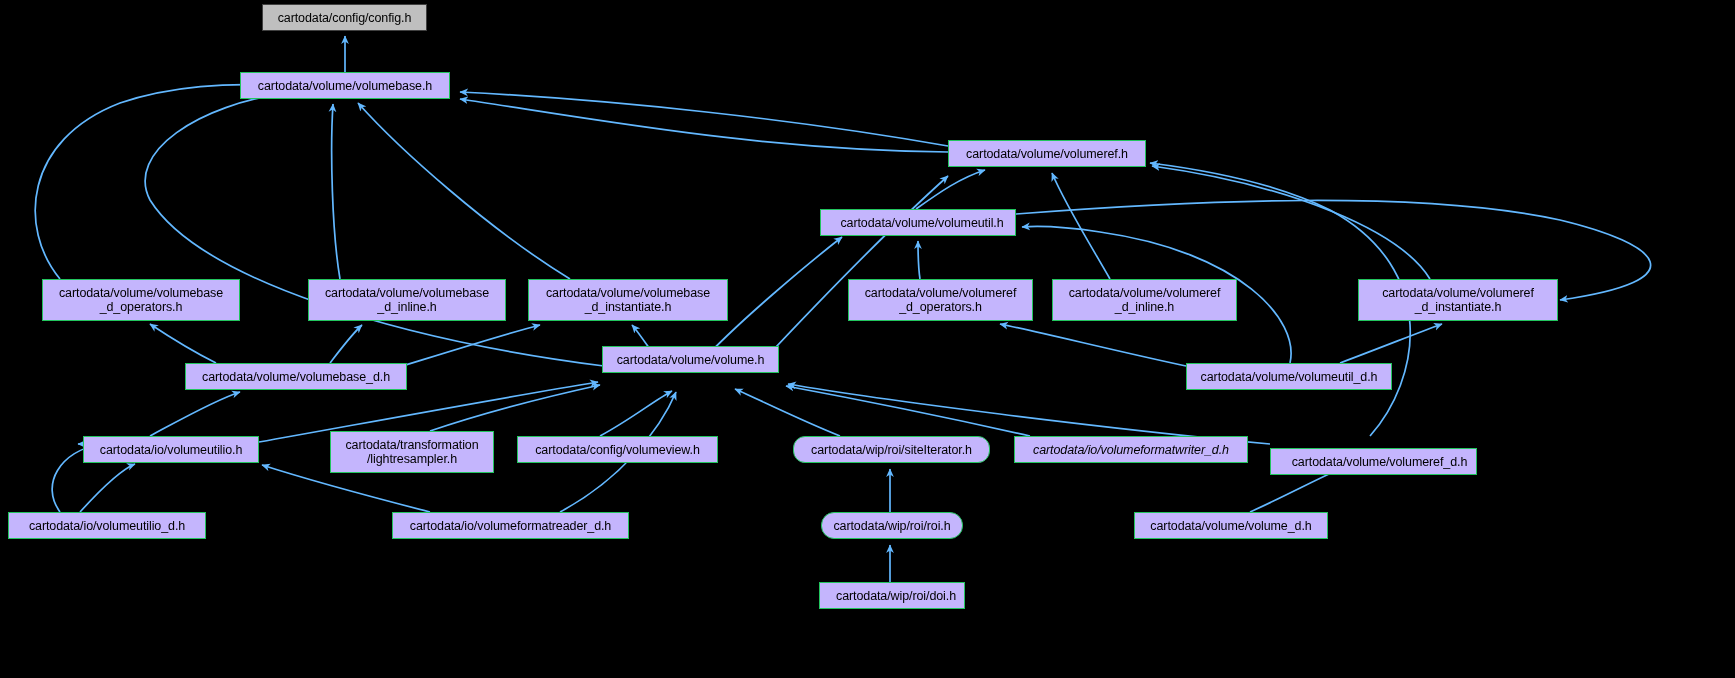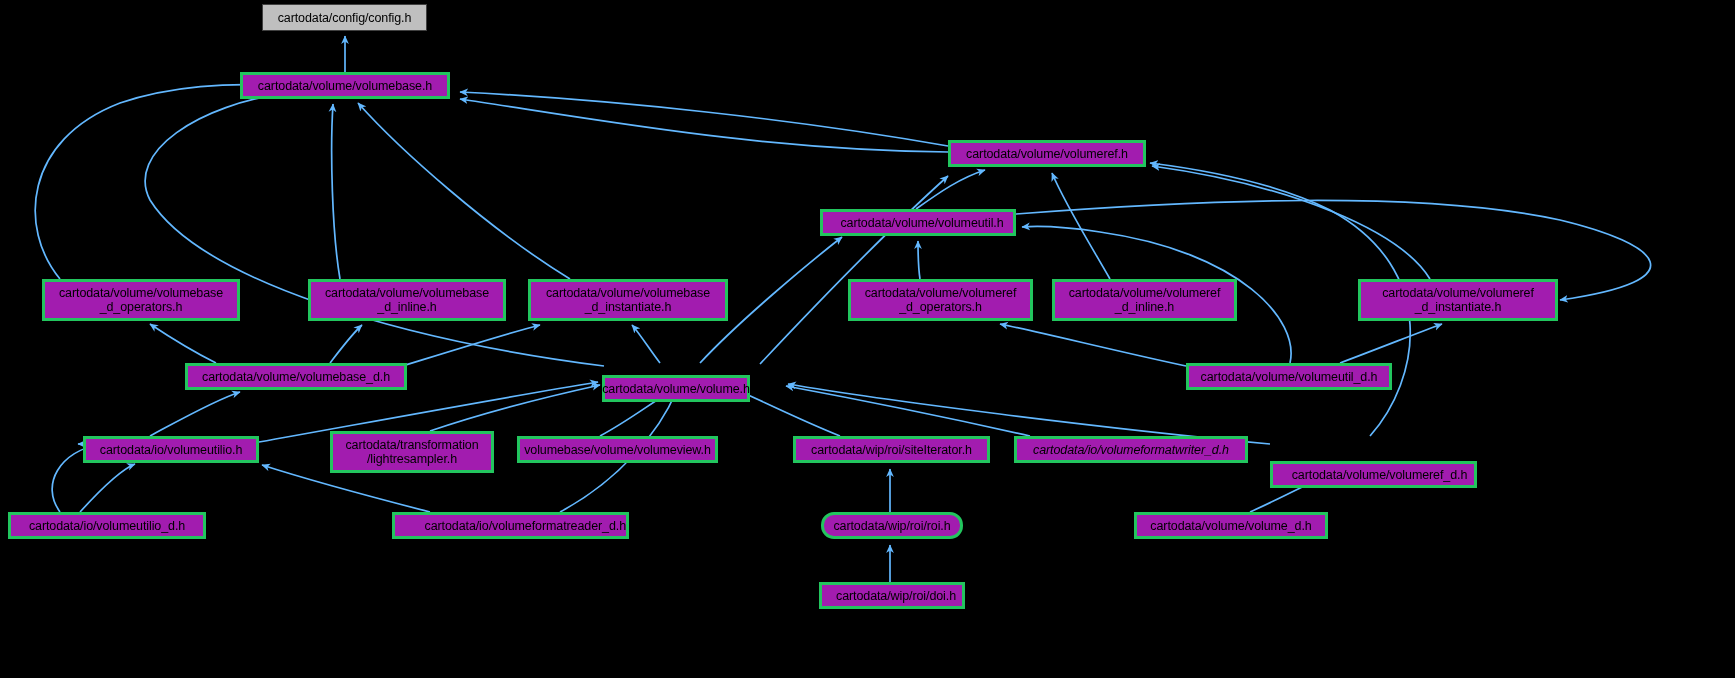--- a/index.html
+++ b/index.html
@@ -19,22 +19,22 @@
     position: absolute;
     left: 0;
     top: 0;
     width: 1735px;
     height: 678px;
     pointer-events: none;
   }
   .node {
     position: absolute;
     box-sizing: border-box;
-    background: #a21caf;
-    border: 3px solid #22c55e;
+    background: #c4b5fd;
+    border: 1px solid #22c55e;
     color: #000000;
     font-size: 12.5px;
     line-height: 14px;
     text-align: center;
     display: flex;
     flex-direction: column;
     align-items: center;
     justify-content: center;
     white-space: pre;
     letter-spacing: -0.1px;
@@ -132,26 +132,26 @@
     <div class="node" style="left: 240px; top: 72px; width: 210px; height: 27px;"><span>cartodata/volume/volumebase.h</span></div>
     <div class="node" style="left: 948px; top: 140px; width: 198px; height: 27px;"><span>cartodata/volume/volumeref.h</span></div>
     <div class="node" style="left: 820px; top: 209px; width: 196px; height: 27px; padding-left: 8px;"><span>cartodata/volume/volumeutil.h</span></div>
     <div class="node" style="left: 42px; top: 279px; width: 198px; height: 42px;"><span>cartodata/volume/volumebase</span><span>_d_operators.h</span></div>
     <div class="node" style="left: 308px; top: 279px; width: 198px; height: 42px;"><span>cartodata/volume/volumebase</span><span>_d_inline.h</span></div>
     <div class="node" style="left: 528px; top: 279px; width: 200px; height: 42px;"><span>cartodata/volume/volumebase</span><span>_d_instantiate.h</span></div>
     <div class="node" style="left: 848px; top: 279px; width: 185px; height: 42px;"><span>cartodata/volume/volumeref</span><span>_d_operators.h</span></div>
     <div class="node" style="left: 1052px; top: 279px; width: 185px; height: 42px;"><span>cartodata/volume/volumeref</span><span>_d_inline.h</span></div>
     <div class="node" style="left: 1358px; top: 279px; width: 200px; height: 42px;"><span>cartodata/volume/volumeref</span><span>_d_instantiate.h</span></div>
     <div class="node" style="left: 185px; top: 363px; width: 222px; height: 27px;"><span>cartodata/volume/volumebase_d.h</span></div>
-    <div class="node" style="left: 602px; top: 375px; width: 148px; height: 27px;"><span>cartodata/volume/volume.h</span></div>
+    <div class="node" style="left: 602px; top: 346px; width: 177px; height: 27px;"><span>cartodata/volume/volume.h</span></div>
     <div class="node" style="left: 83px; top: 436px; width: 176px; height: 27px;"><span>cartodata/io/volumeutilio.h</span></div>
     <div class="node" style="left: 1186px; top: 363px; width: 206px; height: 27px;"><span>cartodata/volume/volumeutil_d.h</span></div>
     <div class="node" style="left: 330px; top: 431px; width: 164px; height: 42px;"><span>cartodata/transformation</span><span>/lightresampler.h</span></div>
-    <div class="node" style="left: 517px; top: 436px; width: 201px; height: 27px;"><span>volumebase/volume/volumeview.h</span></div>
-    <div class="node" style="left: 793px; top: 436px; width: 197px; height: 27px;"><span>cartodata/wip/roi/siteIterator.h</span></div>
+    <div class="node" style="left: 517px; top: 436px; width: 201px; height: 27px;"><span>cartodata/config/volumeview.h</span></div>
+    <div class="node" style="left: 793px; top: 436px; width: 197px; height: 27px; border-radius: 12px;"><span>cartodata/wip/roi/siteIterator.h</span></div>
     <div class="node" style="left: 1014px; top: 436px; width: 234px; height: 27px; font-style: italic;"><span>cartodata/io/volumeformatwriter_d.h</span></div>
-    <div class="node" style="left: 1270px; top: 461px; width: 207px; height: 27px; padding-left: 12px;"><span>cartodata/volume/volumeref_d.h</span></div>
+    <div class="node" style="left: 1270px; top: 448px; width: 207px; height: 27px; padding-left: 12px;"><span>cartodata/volume/volumeref_d.h</span></div>
     <div class="node" style="left: 8px; top: 512px; width: 198px; height: 27px;"><span>cartodata/io/volumeutilio_d.h</span></div>
-    <div class="node" style="left: 392px; top: 512px; width: 237px; height: 27px; align-items: flex-end;"><span>cartodata/io/volumeformatreader_d.h</span></div>
+    <div class="node" style="left: 392px; top: 512px; width: 237px; height: 27px;"><span>cartodata/io/volumeformatreader_d.h</span></div>
     <div class="node" style="left: 821px; top: 512px; width: 142px; height: 27px; border-radius: 13px;"><span>cartodata/wip/roi/roi.h</span></div>
     <div class="node" style="left: 1134px; top: 512px; width: 194px; height: 27px;"><span>cartodata/volume/volume_d.h</span></div>
     <div class="node" style="left: 819px; top: 582px; width: 146px; height: 27px; padding-left: 8px;"><span>cartodata/wip/roi/doi.h</span></div>
   </div>
 
 </body></html>

